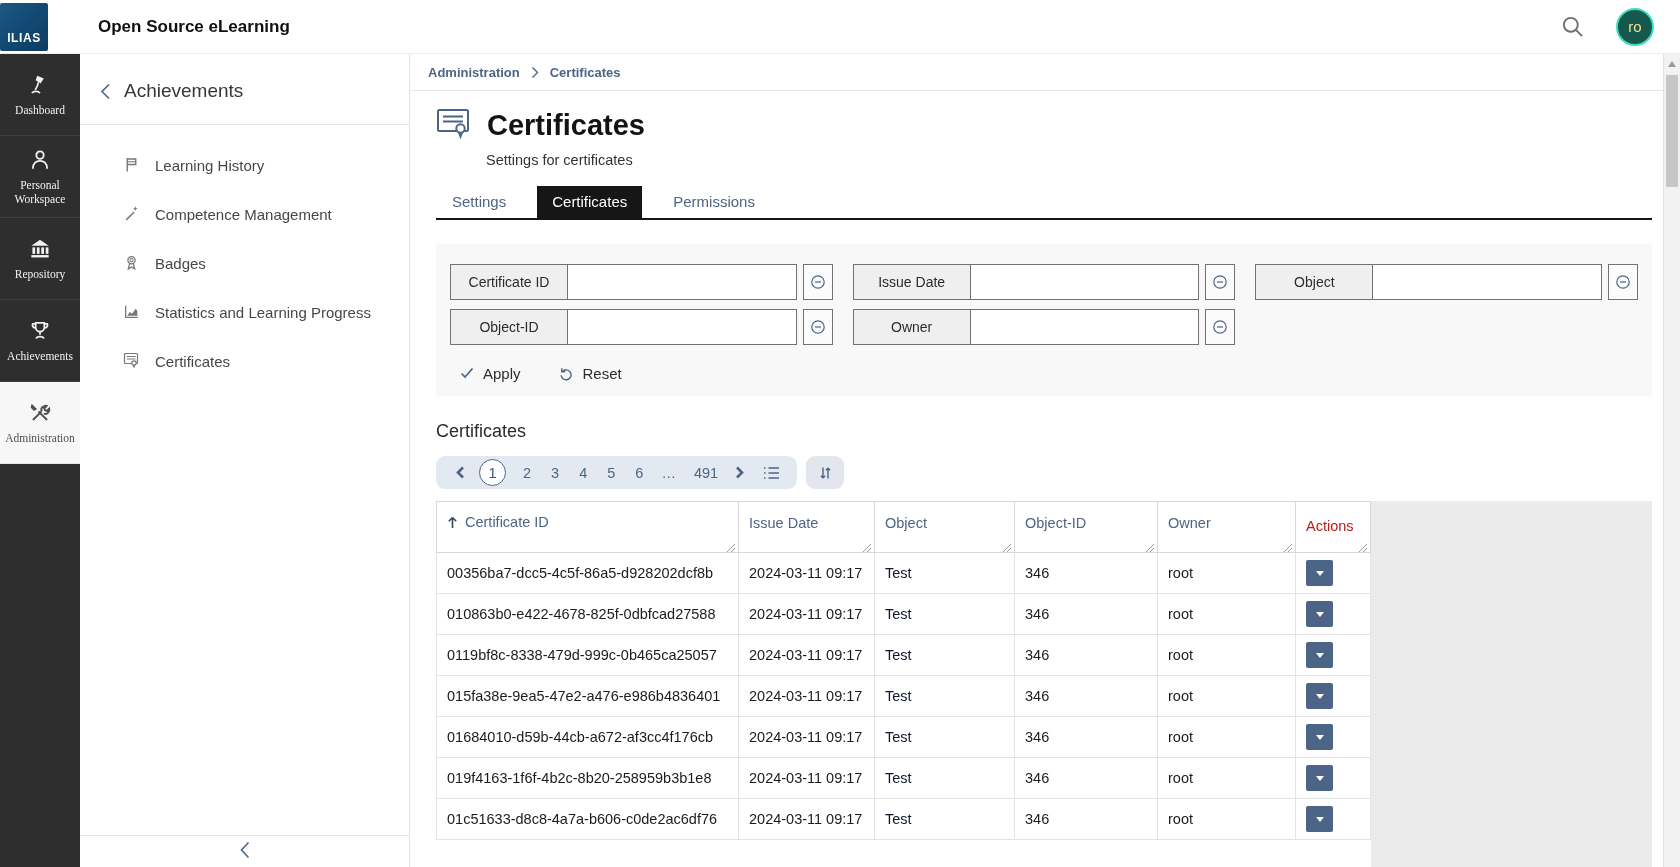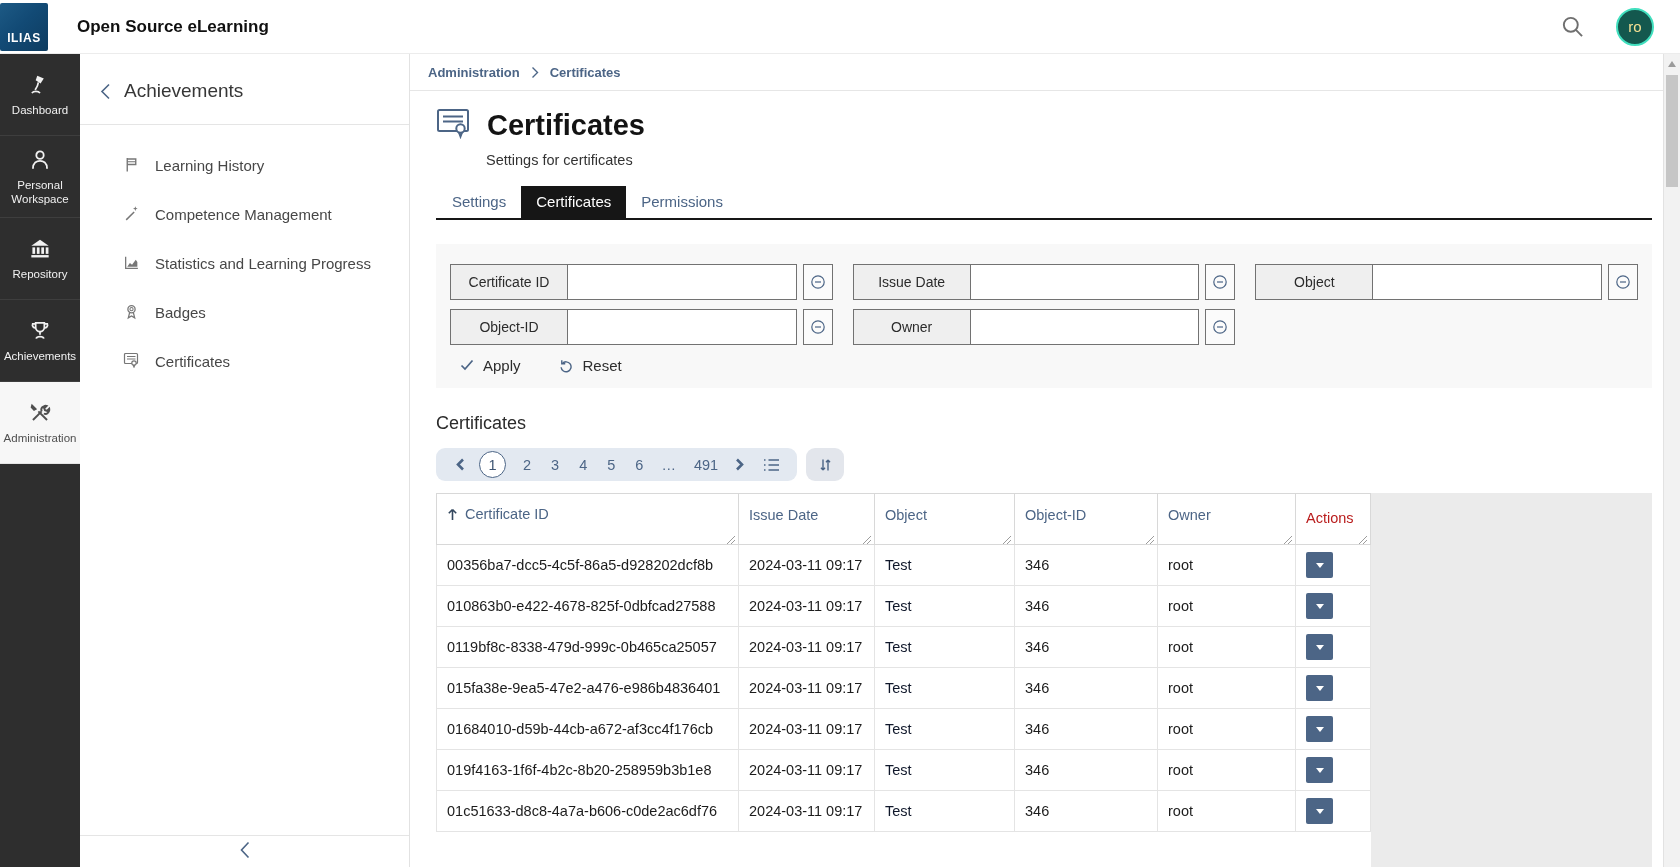--- a/index.html
+++ b/index.html
@@ -5,32 +5,32 @@
   * { box-sizing: border-box; margin: 0; padding: 0; }
   html,body { background:#fff; }
   body { font-family: "Liberation Sans", sans-serif; }
   .screen { width:1680px; height:867px; overflow:hidden; display:flex; flex-direction:column; background:#fff; position:relative; }
 
   
   .topbar { height:54px; flex:none; display:flex; align-items:center; background:#fff; border-bottom:1px solid #ececec; }
   .logo { width:48px; height:48px; border-radius:2px; background:linear-gradient(135deg,#1d5a85 0%,#124a75 45%,#0e3c60 100%);
           display:flex; align-items:flex-end; justify-content:center; padding-bottom:6px;
           color:#fff; font-size:12px; font-weight:bold; letter-spacing:.6px; }
-  .app-title { margin-left:29px; font-size:17px; font-weight:bold; color:#101010; }
+  .app-title { margin-left:50px; font-size:17px; font-weight:bold; color:#101010; }
   .topbar-right { margin-left:auto; display:flex; align-items:center; gap:30px; padding-right:26px; }
   .avatar { width:38px; height:38px; border-radius:50%; background:#14584e; border:2px solid #41dfbe;
             display:flex; align-items:center; justify-content:center; color:#f7e193; font-size:15px; }
 
   .body { flex:1; display:flex; min-height:0; }
 
   
   .rail { width:80px; flex:none; background:#2e2e2e; display:flex; flex-direction:column; }
   .rail-item { height:82px; flex:none; border-bottom:1px solid #3e3e3e; color:#f1f1f1;
                display:flex; flex-direction:column; align-items:center; justify-content:center; gap:5px; cursor:pointer; }
-  .rail-item .lbl { font-size:11.5px; line-height:1.25; text-align:center; padding:0 3px; }
+  .rail-item .lbl { font-size:11.5px; line-height:1.25; text-align:center; padding:0 3px;font-family:Liberation Serif, serif; }
   .rail-item.active { background:#f7f7f7; color:#4f4f4f; border-bottom:1px solid #e5e5e5; }
   .rail-item svg { display:block; }
 
   
   .sidebar { width:330px; flex:none; background:#fff; border-right:1px solid #e2e2e2; display:flex; flex-direction:column; }
   .sb-header { display:flex; align-items:center; gap:13px; padding:26px 20px 22px 20px; border-bottom:1px solid #e5e5e5; }
   .sb-title { font-size:19px; color:#373737; }
   .sb-list { list-style:none; padding-top:16px; }
   .sb-item { height:49px; display:flex; align-items:center; gap:15px; padding-left:43px; color:#474747; font-size:15px; cursor:pointer; }
   .sb-item svg { flex:none; color:#777; }
@@ -39,40 +39,40 @@
   
   .main { flex:1; min-width:0; display:flex; flex-direction:column; background:#fff; }
   .breadcrumb { height:37px; flex:none; border-bottom:1px solid #e6e6e6; display:flex; align-items:center; gap:11px; padding:0 18px; }
   .crumb { font-size:13px; font-weight:bold; color:#4c6586; cursor:pointer; }
 
   .content { flex:1; min-height:0; display:flex; flex-direction:column; padding:16px 11px 0 26px; }
   .title-row { display:flex; align-items:center; gap:15px; }
   .page-title { font-size:29px; font-weight:bold; color:#131313; }
   .subtitle { margin:9px 0 0 50px; font-size:14.5px; color:#333; }
 
-  .tabs { margin-top:18px; display:flex; border-bottom:2px solid #161616; padding-left:1px; }
+  .tabs { margin-top:18px; display:flex; border-bottom:2px solid #161616; padding-left:1px;gap:16px; }
   .tab { padding:7px 15px 8px; font-size:15px; color:#4c6586; cursor:pointer; }
   .tab.active { background:#161616; color:#fff; }
 
   
   .filter-panel { margin-top:24px; background:#f8f8f8; padding:11px 14px 11px 14px; }
   .filter-head { display:flex; align-items:center; height:28px; }
   .filter-title-wrap { display:flex; align-items:center; gap:11px; padding-left:10px; cursor:pointer; }
   .filter-title { font-size:15.5px; color:#2c2c2c; }
   .toggle { margin-left:auto; width:58px; height:25px; border-radius:13px; background:#72a33e; position:relative; cursor:pointer; }
   .toggle .on-lbl { position:absolute; left:11px; top:5px; color:#fff; font-size:11.5px; font-weight:bold; }
   .toggle .knob { position:absolute; right:2px; top:2px; width:21px; height:21px; border-radius:50%; background:#fff; box-shadow:0 0 2px rgba(0,0,0,.35); }
 
   .fgrid { margin-top:9px; display:grid; grid-template-columns:repeat(3,1fr); column-gap:20px; row-gap:9px; }
   .fgroup { display:flex; height:36px; }
   .flabel { width:118px; flex:none; background:#efefef; border:1px solid #727272; display:flex; align-items:center; justify-content:center; font-size:14px; color:#2b2b2b; }
   .finput { flex:1; min-width:0; border:1px solid #727272; border-left:none; background:#fff; padding:0 8px; font-size:14px; font-family:"Liberation Sans",sans-serif; color:#222; }
   .fminus { margin-left:6px; width:30px; flex:none; border:1px solid #727272; background:#fbfbfb; display:flex; align-items:center; justify-content:center; cursor:pointer; }
 
-  .factions { margin-top:8px; display:flex; gap:37px; padding-left:10px; height:24px; align-items:center; }
+  .factions { margin-top:16px; display:flex; gap:37px; padding-left:10px; height:24px; align-items:center; }
   .fbtn { display:flex; align-items:center; gap:9px; font-size:15px; color:#2d2d2d; background:none; border:none; cursor:pointer; font-family:"Liberation Sans",sans-serif; }
 
   
   .section-heading { margin-top:25px; font-size:18px; font-weight:500; color:#2b2b2b; }
 
   .pag-row { margin-top:14px; display:flex; align-items:center; gap:9px; }
   .pg-pill { background:#e3e9f1; border-radius:9px; height:33px; display:inline-flex; align-items:center; padding:0 13px; }
   .pg-item { padding:0 10px; font-size:14.5px; color:#4c6586; cursor:pointer; }
   .pg-static { padding:0 8px; font-size:14.5px; color:#4c6586; }
   .pg-current { width:27px; height:27px; border-radius:50%; background:#fff; border:1px solid #4c6586; display:flex; align-items:center; justify-content:center; margin:0 7px; font-size:14.5px; color:#3d5472; cursor:default; }
@@ -201,33 +201,33 @@
           <span>Learning History</span>
         </li>
         <li class="sb-item">
           <span><svg width="17" height="17" viewBox="0 0 16 16" fill="none" stroke="currentColor" stroke-width="1.4">
                 <path d="M3 14 L10.5 6.5"></path>
                 <path d="M11.6 1.2 l.6 1.6 1.6.6 -1.6.6 -.6 1.6 -.6-1.6 -1.6-.6 1.6-.6 Z" fill="currentColor" stroke="none"></path>
               </svg></span>
           <span>Competence Management</span>
         </li>
         <li class="sb-item">
-          <span><svg width="17" height="17" viewBox="0 0 16 16">
-                <path d="M2.5 2.5 V13.5 H14" fill="none" stroke="currentColor" stroke-width="1.2"></path>
-                <path d="M4 12 L6.5 8.5 L8.5 10 L12 5.5 L13.5 7.5 V12 Z" fill="currentColor"></path>
-              </svg></span>
-          <span>Statistics and Learning Progress</span>
-        </li>
-        <li class="sb-item">
           <span><svg width="17" height="17" viewBox="0 0 16 16" fill="none" stroke="currentColor" stroke-width="1.2">
                 <circle cx="8" cy="5.8" r="3.4"></circle>
                 <circle cx="8" cy="5.8" r="1.5" stroke-width="1"></circle>
                 <path d="M6.3 8.8 L5 14 L8 12.2 L11 14 L9.7 8.8"></path>
               </svg></span>
           <span>Badges</span>
+        </li>
+        <li class="sb-item">
+          <span><svg width="17" height="17" viewBox="0 0 16 16">
+                <path d="M2.5 2.5 V13.5 H14" fill="none" stroke="currentColor" stroke-width="1.2"></path>
+                <path d="M4 12 L6.5 8.5 L8.5 10 L12 5.5 L13.5 7.5 V12 Z" fill="currentColor"></path>
+              </svg></span>
+          <span>Statistics and Learning Progress</span>
         </li>
         <li class="sb-item">
           <span><svg width="17" height="16" viewBox="0 0 17 16" fill="none" stroke="currentColor" stroke-width="1.2">
                 <rect x="1.5" y="1.5" width="13" height="10" rx="1"></rect>
                 <path d="M4 4.5 H12.5 M4 7 H12.5" stroke-width="1"></path>
                 <circle cx="11" cy="11" r="2.2" fill="#fff"></circle>
                 <path d="M10.2 13 L11 15 L11.8 13"></path>
               </svg></span>
           <span>Certificates</span>
         </li>

